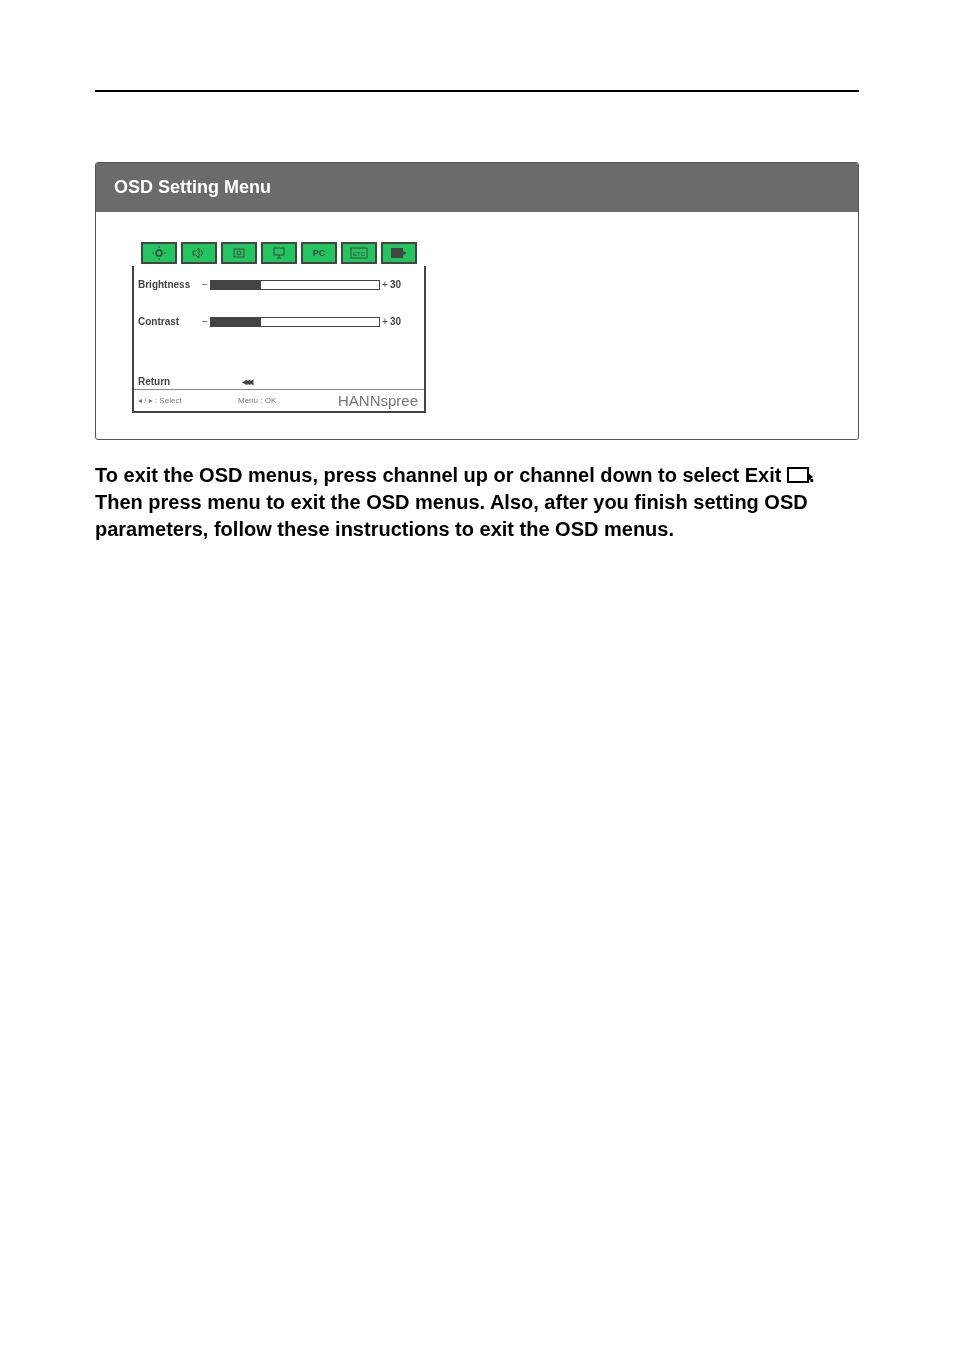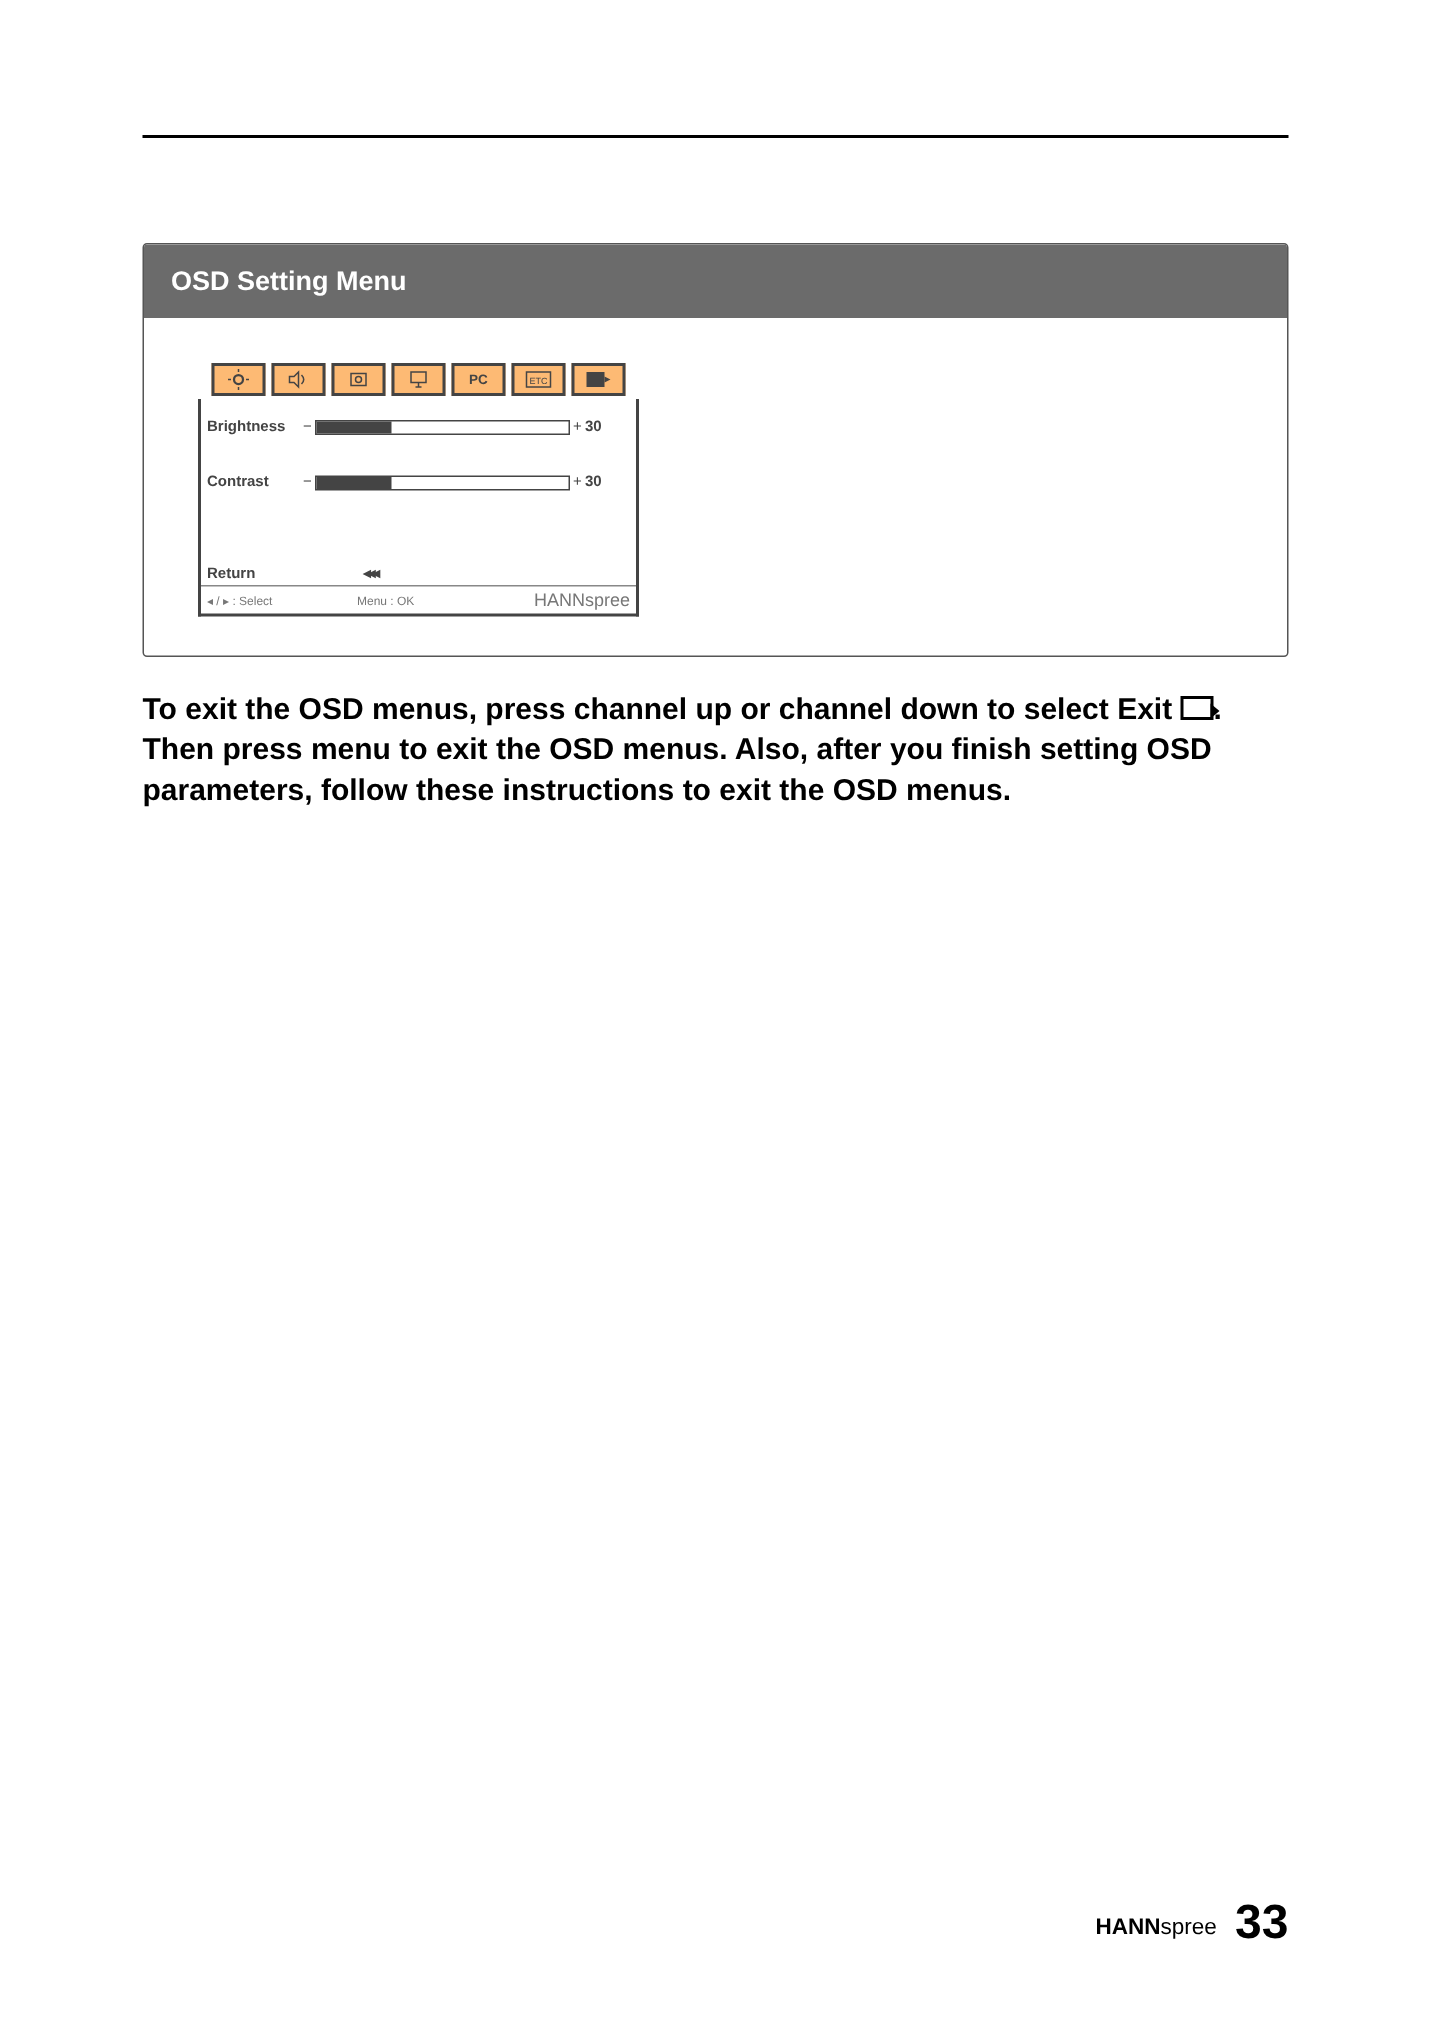--- a/index.html
+++ b/index.html
@@ -5,38 +5,38 @@
     * { box-sizing: border-box; margin: 0; padding: 0; }
     html, body { width: 954px; height: 1352px; background: #fff; font-family: Arial, Helvetica, sans-serif; color: #000; position: relative; }
     .page { width: 954px; height: 1352px; position: relative; padding: 90px 95px 60px 95px; }
     .hr { border-top: 2px solid #000; margin-bottom: 70px; }
     .panel-box { border: 1px solid #555; border-radius: 3px; overflow: hidden; }
     .panel-header { background: #6b6b6b; color: #fff; font-size: 18px; font-weight: bold; padding: 14px 18px; }
     .panel-body { display: flex; padding: 30px 28px 26px 28px; gap: 28px; align-items: center; }
     .panel-text { flex: 1; font-size: 22px; color: #555; line-height: 1.35; }
     .osd { width: 310px; background: #fff; font-size: 11px; color: #444; }
     .osd-icons { display: flex; gap: 4px; justify-content: center; padding: 0 4px 2px 4px; }
-    .icon-box { width: 36px; height: 22px; border: 2px solid #444; display: flex; align-items: center; justify-content: center; font-size: 9px; background: #fdba74; }
+    .icon-box { width: 36px; height: 22px; border: 2px solid #444; display: flex; align-items: center; justify-content: center; font-size: 9px; background: #22c55e; }
     .icon-box.active { font-weight: bold; }
     .icon-box svg { display: block; }
     .osd-tab { border: 2px solid #444; border-top: 2px solid #444; height: 24px; display: flex; align-items: center; justify-content: center; font-weight: bold; font-size: 14px; margin: 0 8px; }
     .osd-inner { border: 2px solid #444; border-top: none; margin: 0 8px; }
     .osd-row { display: flex; align-items: center; padding: 13px 4px; font-weight: bold; font-size: 10px; }
     .osd-label { width: 62px; }
     .osd-op { width: 10px; text-align: center; font-weight: normal; }
     .osd-bar { flex: 1; height: 10px; border: 1px solid #444; position: relative; background: #fff; }
     .osd-fill { position: absolute; top: 0; left: 0; height: 100%; background: #444; width: 30%; }
     .osd-val { width: 30px; text-align: left; padding-right: 2px; font-weight: bold; }
     .osd-spacer { height: 34px; }
     .osd-return { padding: 2px 4px; font-weight: bold; font-size: 10px; display: flex; align-items: center; }
     .osd-return-arrow { margin-left: 72px; font-size: 10px; letter-spacing: -2px; }
     .osd-footer { display: flex; border-top: 1px solid #888; font-size: 8px; padding: 2px 4px; color: #777; align-items: center; }
     .osd-foot-left { width: 100px; }
     .osd-foot-mid { width: 100px; }
-    .osd-foot-brand { flex: 1; text-align: right; font-size: 12px; }
+    .osd-foot-brand { flex: 1; font-size: 15px; }
     .note { margin-top: 22px; font-size: 20px; font-weight: bold; line-height: 1.35; }
     .note-icon { display: inline-block; vertical-align: middle; width: 22px; height: 16px; border: 2px solid #000; position: relative; top: -2px; }
     .note-icon::after { content: ""; position: absolute; right: -6px; top: 3px; width: 0; height: 0; border-top: 5px solid transparent; border-bottom: 5px solid transparent; border-left: 6px solid #000; }
     .footer { position: absolute; bottom: 52px; right: 95px; left: 95px; text-align: right; font-size: 15px; }
     .brand-hann { font-weight: 900; letter-spacing: 0; }
     .brand-spree { font-weight: 400; }
     .pagenum { font-size: 32px; font-weight: 900; margin-left: 8px; vertical-align: -3px; }
   </style>
 </head>
 <body>
@@ -126,17 +126,13 @@
           </div>
         </div>
       </div>
     </div>
   </div>
 
   <div class="note">
     <span>To exit the OSD menus, press channel up or channel down to select Exit </span><span class="note-icon"></span><span>. Then press menu to exit the OSD menus. Also, after you finish setting OSD parameters, follow these instructions to exit the OSD menus.</span>
   </div>
 
-  <div class="footer">
-    <span class="brand-hann">HANN</span><span class="brand-spree">spree</span>
-    <span class="pagenum">33</span>
-  </div>
 </div>
 
 </body></html>

